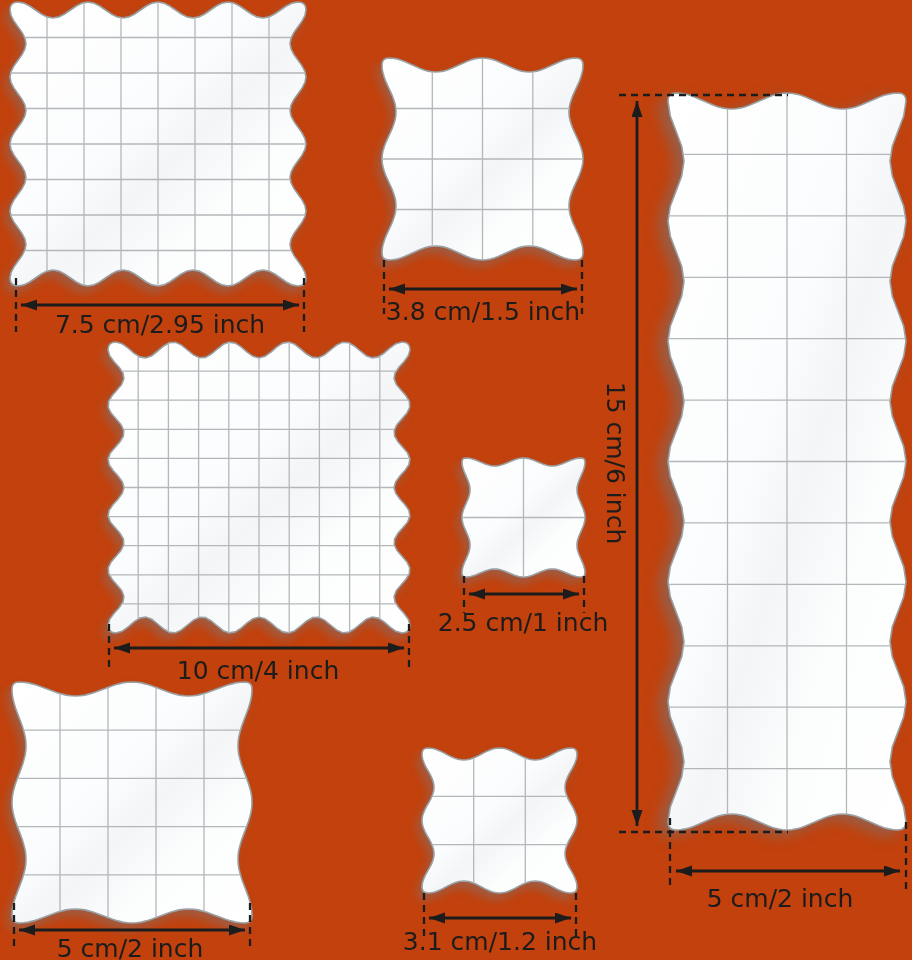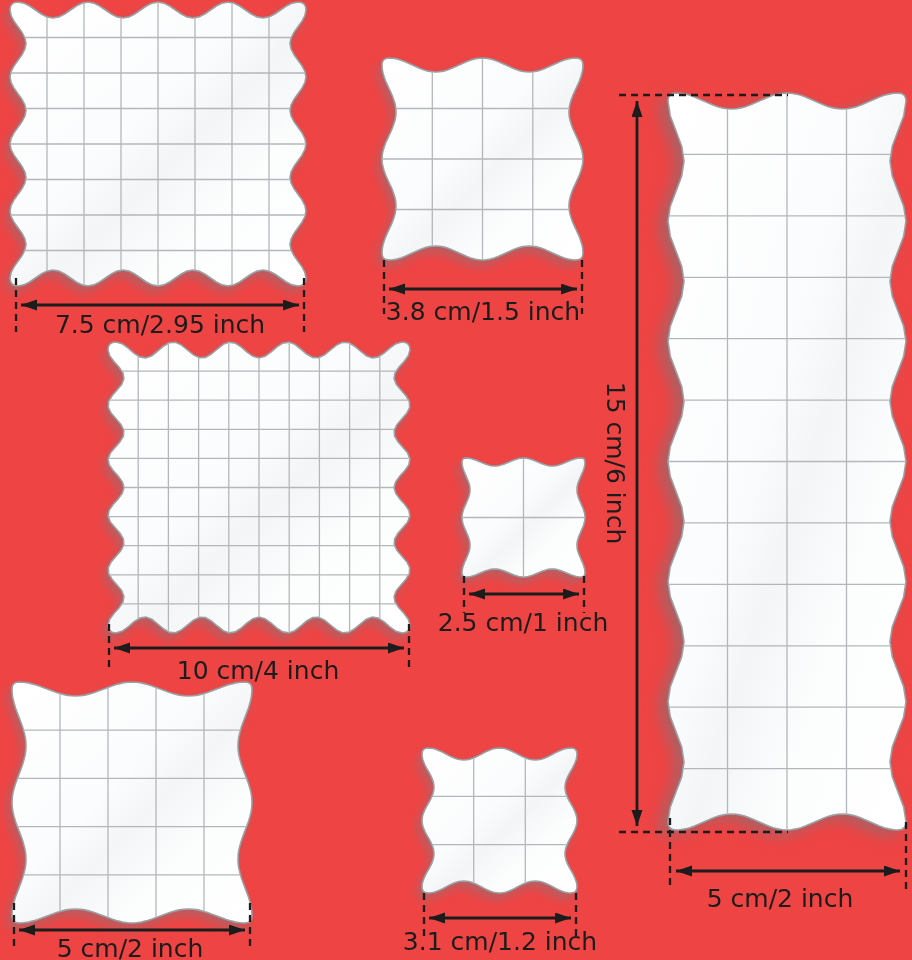--- a/index.html
+++ b/index.html
@@ -1,16 +1,16 @@
 <!DOCTYPE html>
 <html><head>
 <meta charset="utf-8">
 <style>
   html,body{margin:0;padding:0;background:#ffffff;}
-  .canvas{position:relative;width:912px;height:960px;background:#ef4444;overflow:hidden;
+  .canvas{position:relative;width:912px;height:960px;background:#c2410c;overflow:hidden;
           font-family:"DejaVu Sans", sans-serif;}
   svg{display:block;}
   .outline{fill:url(#sheen);stroke:#9aa0a3;stroke-width:1.6;}
   .gridlines{fill:none;stroke:#b4b7ba;stroke-width:1.3;}
   .block{filter:drop-shadow(-4px 6px 5px rgba(120,125,130,.45));}
   #blk-b2{filter:drop-shadow(-8px 5px 7px rgba(115,120,125,.55));}
   .dim{stroke:#1c1c1c;stroke-width:2.8;fill:none;}
   .dash{stroke:#1c1c1c;stroke-width:2.3;stroke-dasharray:7 5;fill:none;}
   .lbl{font:25px "DejaVu Sans", sans-serif;fill:#1c1c1c;text-anchor:middle;}
 </style>

